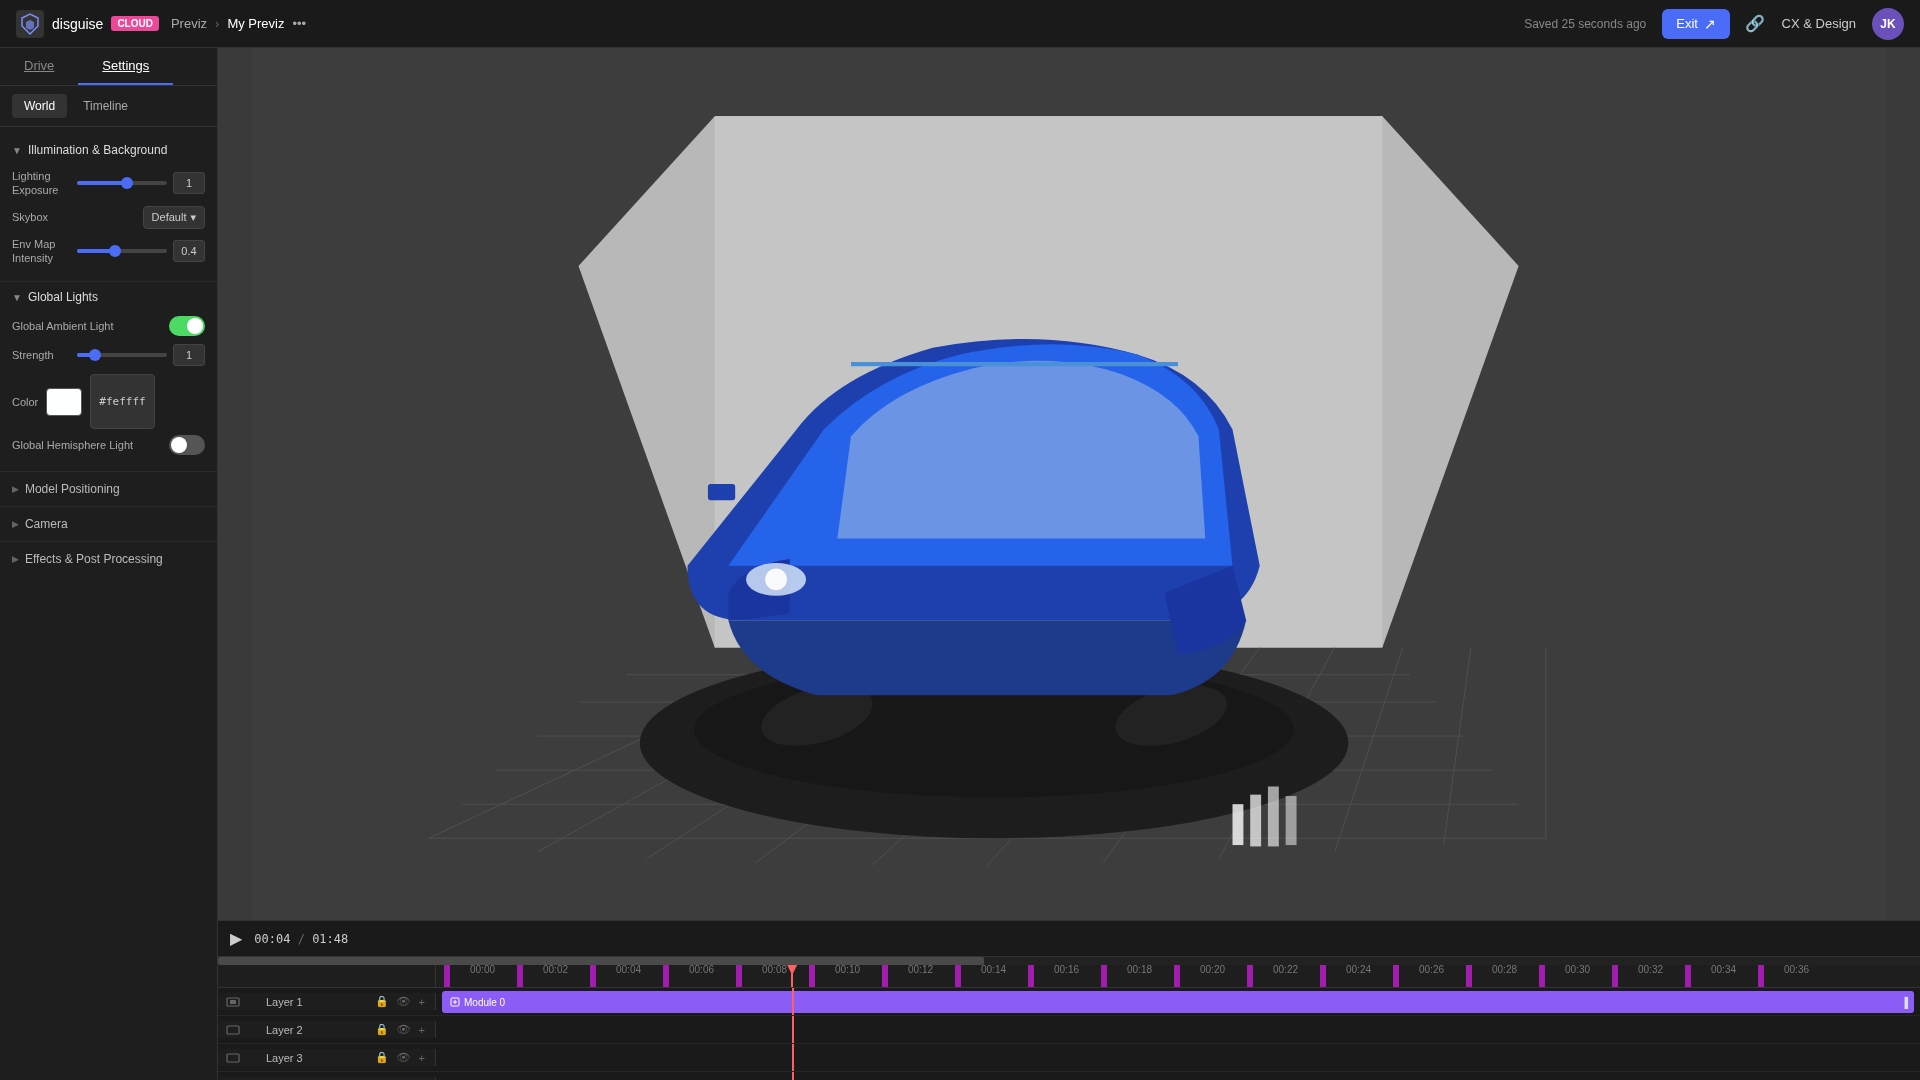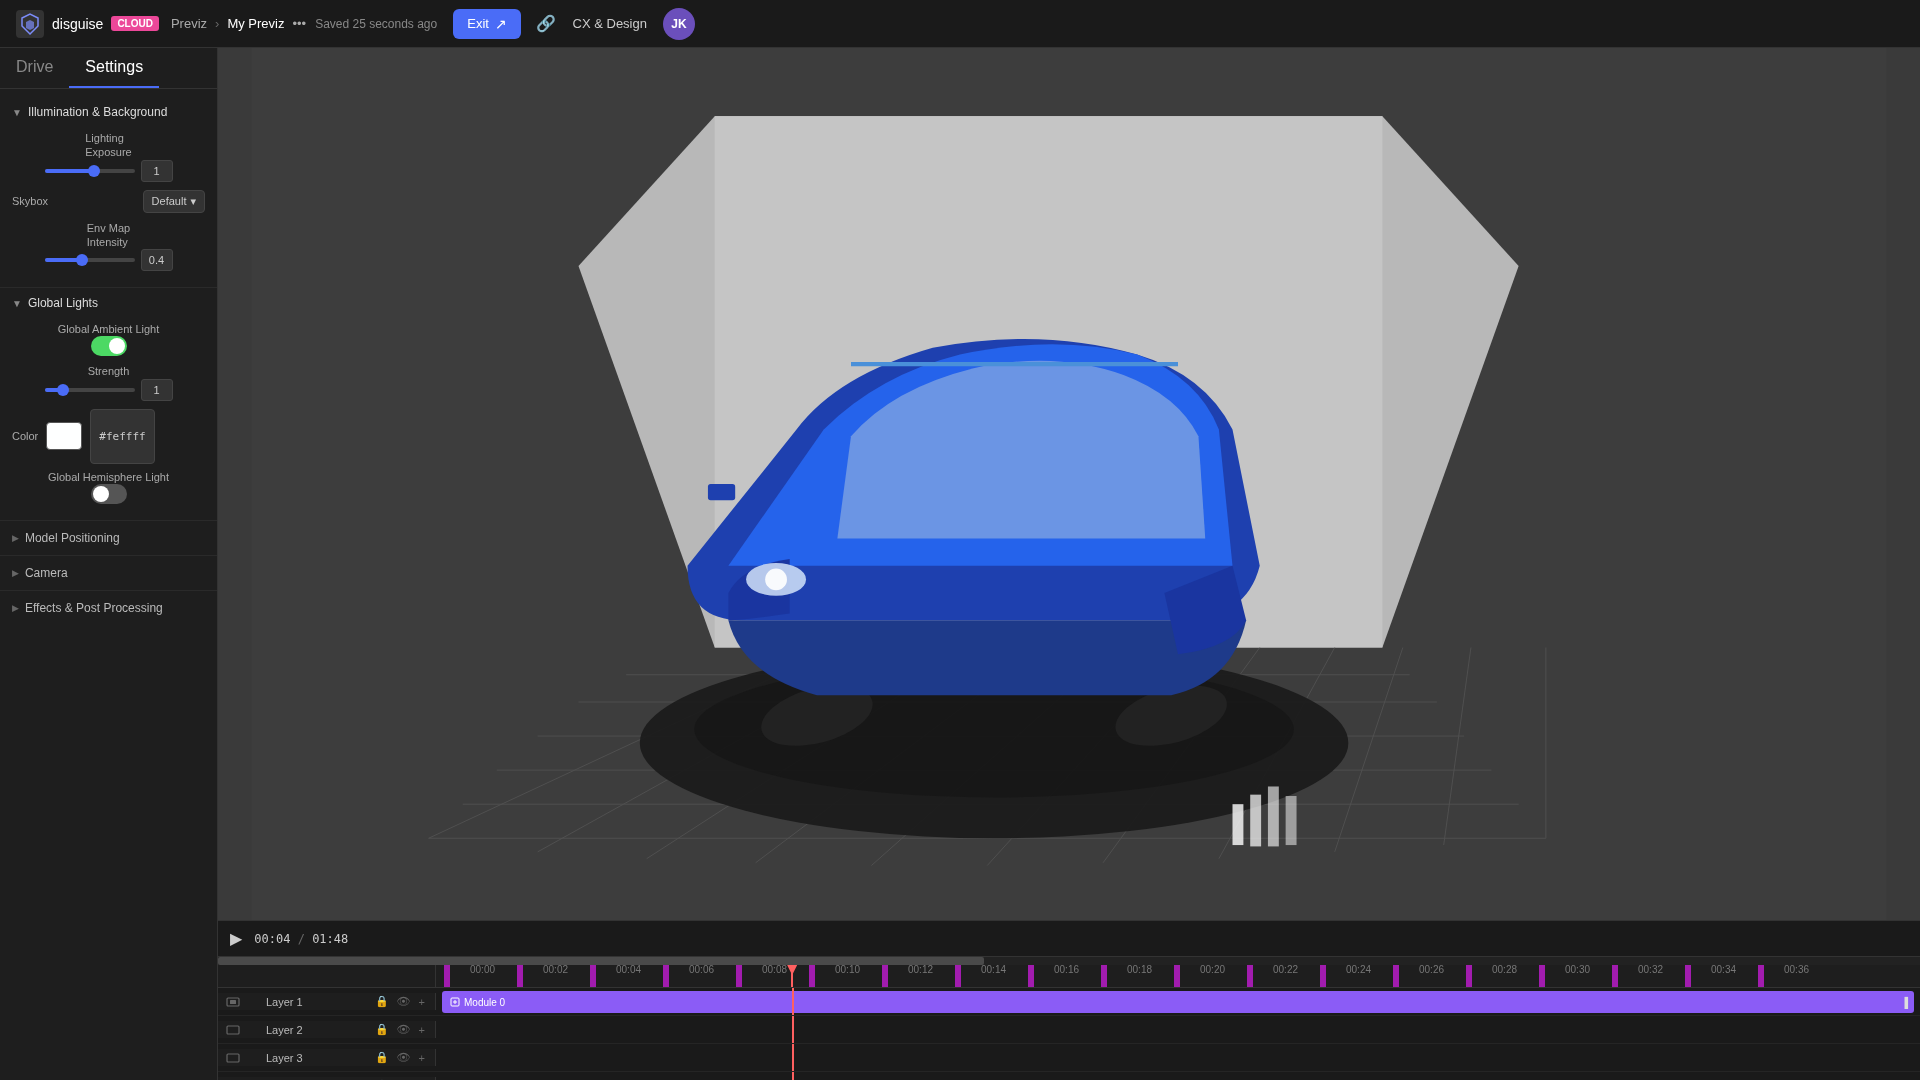--- a/index.html
+++ b/index.html
@@ -1,23 +1,22 @@
 <!DOCTYPE html>
 <html><head>
   <meta charset="utf-8">
   <style>
     * { box-sizing: border-box; margin: 0; padding: 0; }
     body { background: #2a2a2a; color: #ccc; font-family: -apple-system, BlinkMacSystemFont, 'Segoe UI', sans-serif; font-size: 12px; overflow: hidden; width: 1920px; height: 1080px; }
 
     
     .header {
-      display: flex; align-items: center; 
+      display: flex; align-items: center; justify-content: space-between;
       background: #1a1a1a; height: 48px; padding: 12px 16px;
       border-bottom: 1px solid #333;
-      gap: 9px;
     }
     .header-left { display: flex; align-items: center; gap: 12px; }
     .logo { display: flex; align-items: center; gap: 8px; }
     .logo-icon { width: 28px; height: 28px; }
     .logo-text { color: #fff; font-size: 14px; font-weight: 500; }
     .cloud-badge { background: #ec4899; color: #fff; font-size: 10px; padding: 2px 6px; border-radius: 3px; font-weight: 600; }
     .breadcrumb { display: flex; align-items: center; gap: 8px; color: #aaa; font-size: 13px; }
     .breadcrumb-arrow { color: #666; }
     .breadcrumb-current { color: #fff; }
     .breadcrumb-more { color: #aaa; cursor: pointer; }
@@ -36,41 +35,42 @@
     
     .main { display: flex; height: calc(1080px - 48px); }
 
     
     .sidebar {
       width: 218px; background: #1e1e1e; border-right: 1px solid #333;
       display: flex; flex-direction: column; flex-shrink: 0;
     }
     .sidebar-tabs { display: flex; border-bottom: 1px solid #333; }
     .sidebar-tab {
-      padding: 10px 16px; font-size: 16px; color: #888; cursor: pointer;
+      padding: 10px 24px; font-size: 13px; color: #888; cursor: pointer;
       border-bottom: 2px solid transparent;
+      text-decoration: underline;
     }
     .sidebar-tab.active { color: #fff; border-bottom-color: #4a6cf7; }
 
     .sub-tabs { display: flex; gap: 4px; padding: 8px 12px; border-bottom: 1px solid #333; }
     .sub-tab { padding: 5px 12px; font-size: 12px; color: #aaa; cursor: pointer; border-radius: 4px; }
     .sub-tab.active { background: #333; color: #fff; }
 
     .sidebar-content { flex: 1; overflow-y: auto; padding: 8px 0; }
     .sidebar-content::-webkit-scrollbar { width: 4px; }
     .sidebar-content::-webkit-scrollbar-thumb { background: #444; }
 
     .section-header {
       display: flex; align-items: center; gap: 6px;
       padding: 8px 12px; cursor: pointer; color: #ddd; font-size: 12px; font-weight: 500;
     }
     .section-header .arrow { font-size: 10px; color: #888; }
     .section-content { padding: 4px 12px 8px; }
 
-    .field-row { display: flex; align-items: center; justify-content: space-between; margin-bottom: 8px; flex-direction: column; }
+    .field-row { display: flex; align-items: center; justify-content: space-between; margin-bottom: 8px; }
     .field-label { color: #aaa; font-size: 11px; line-height: 1.3; }
 
     .slider-container { display: flex; align-items: center; gap: 6px; }
     .slider-track { flex: 1; height: 4px; background: #444; border-radius: 2px; position: relative; }
     .slider-fill { height: 100%; background: #4a6cf7; border-radius: 2px; }
     .slider-thumb { width: 12px; height: 12px; background: #4a6cf7; border-radius: 50%; position: absolute; top: -4px; cursor: pointer; }
     .slider-input { width: 32px; height: 22px; background: #333; border: 1px solid #444; color: #ccc; text-align: center; font-size: 11px; border-radius: 3px; }
 
     .skybox-row { display: flex; align-items: center; justify-content: space-between; margin-bottom: 8px; }
     .skybox-select {
@@ -146,20 +146,24 @@
 
 <div class="main">
 
   <div class="sidebar">
 
     <div class="sidebar-tabs">
       <div class="sidebar-tab">Drive</div>
       <div class="sidebar-tab active">Settings</div>
     </div>
 
+    <div class="sub-tabs">
+      <div class="sub-tab active">World</div>
+      <div class="sub-tab">Timeline</div>
+    </div>
 
     <div class="sidebar-content">
 
       <div class="section-header">
         <span class="arrow">▼</span>
         <span>Illumination &amp; Background</span>
       </div>
       <div class="section-content">
 
         <div class="field-row">

